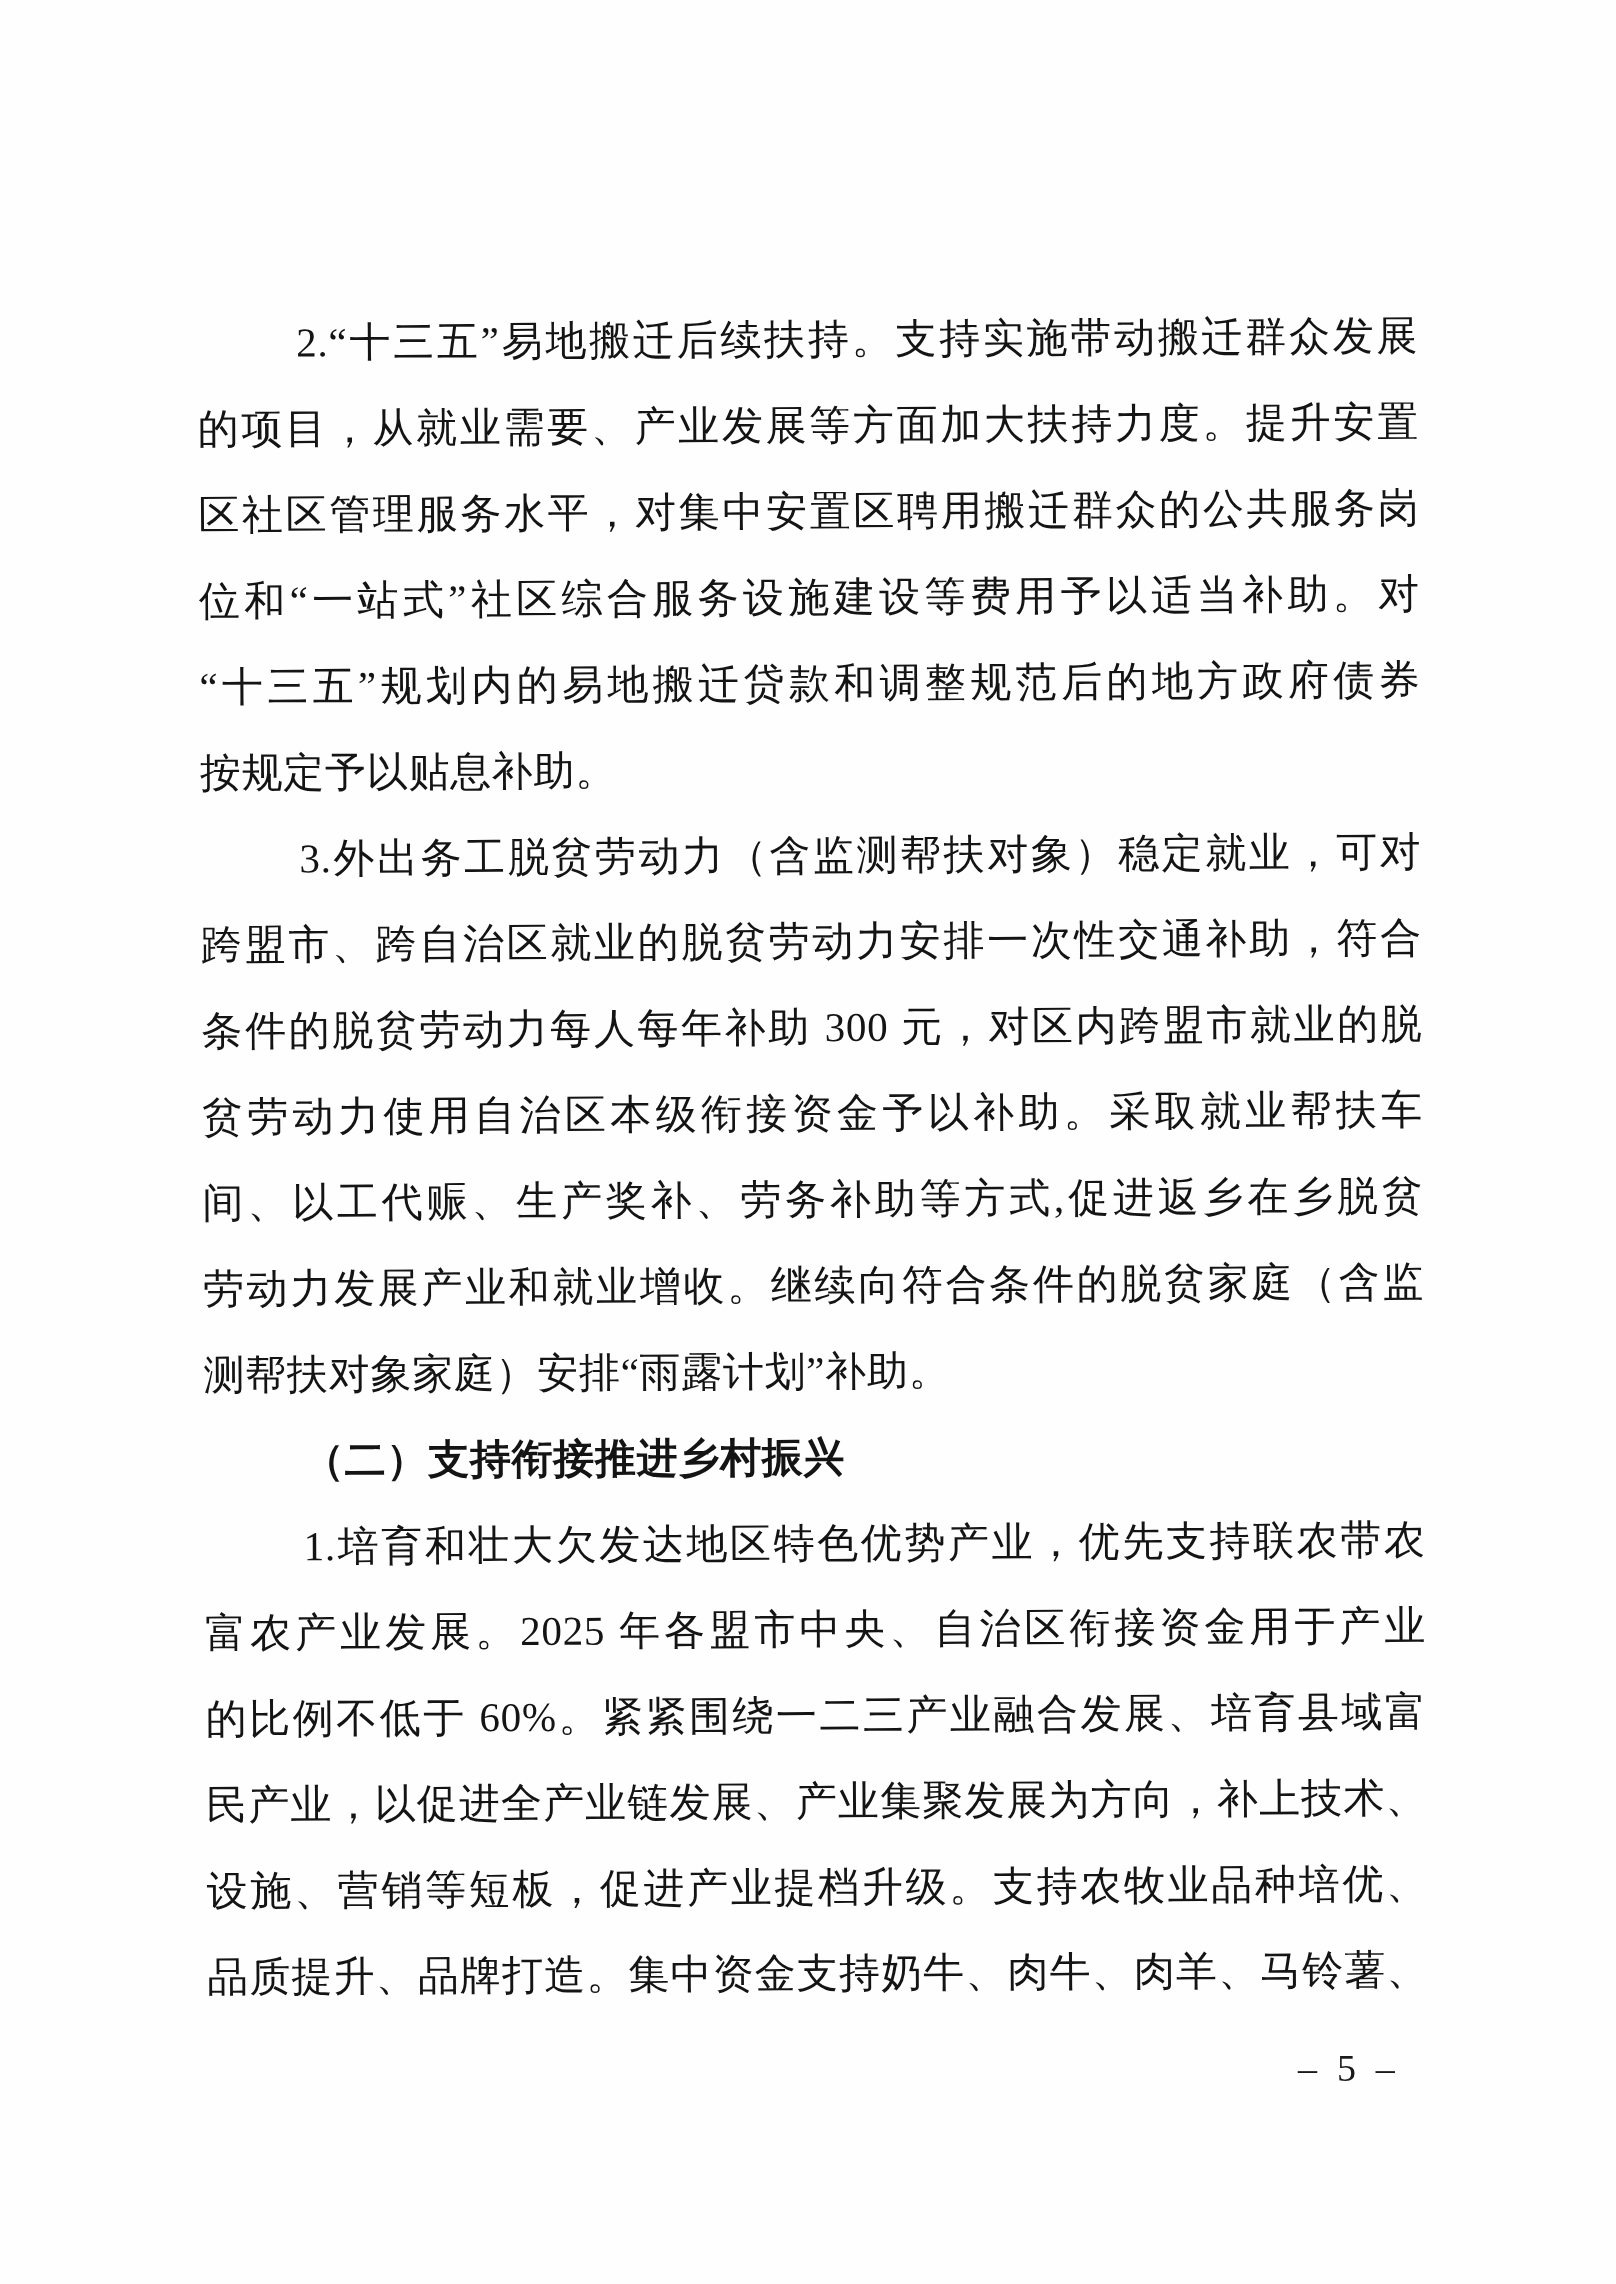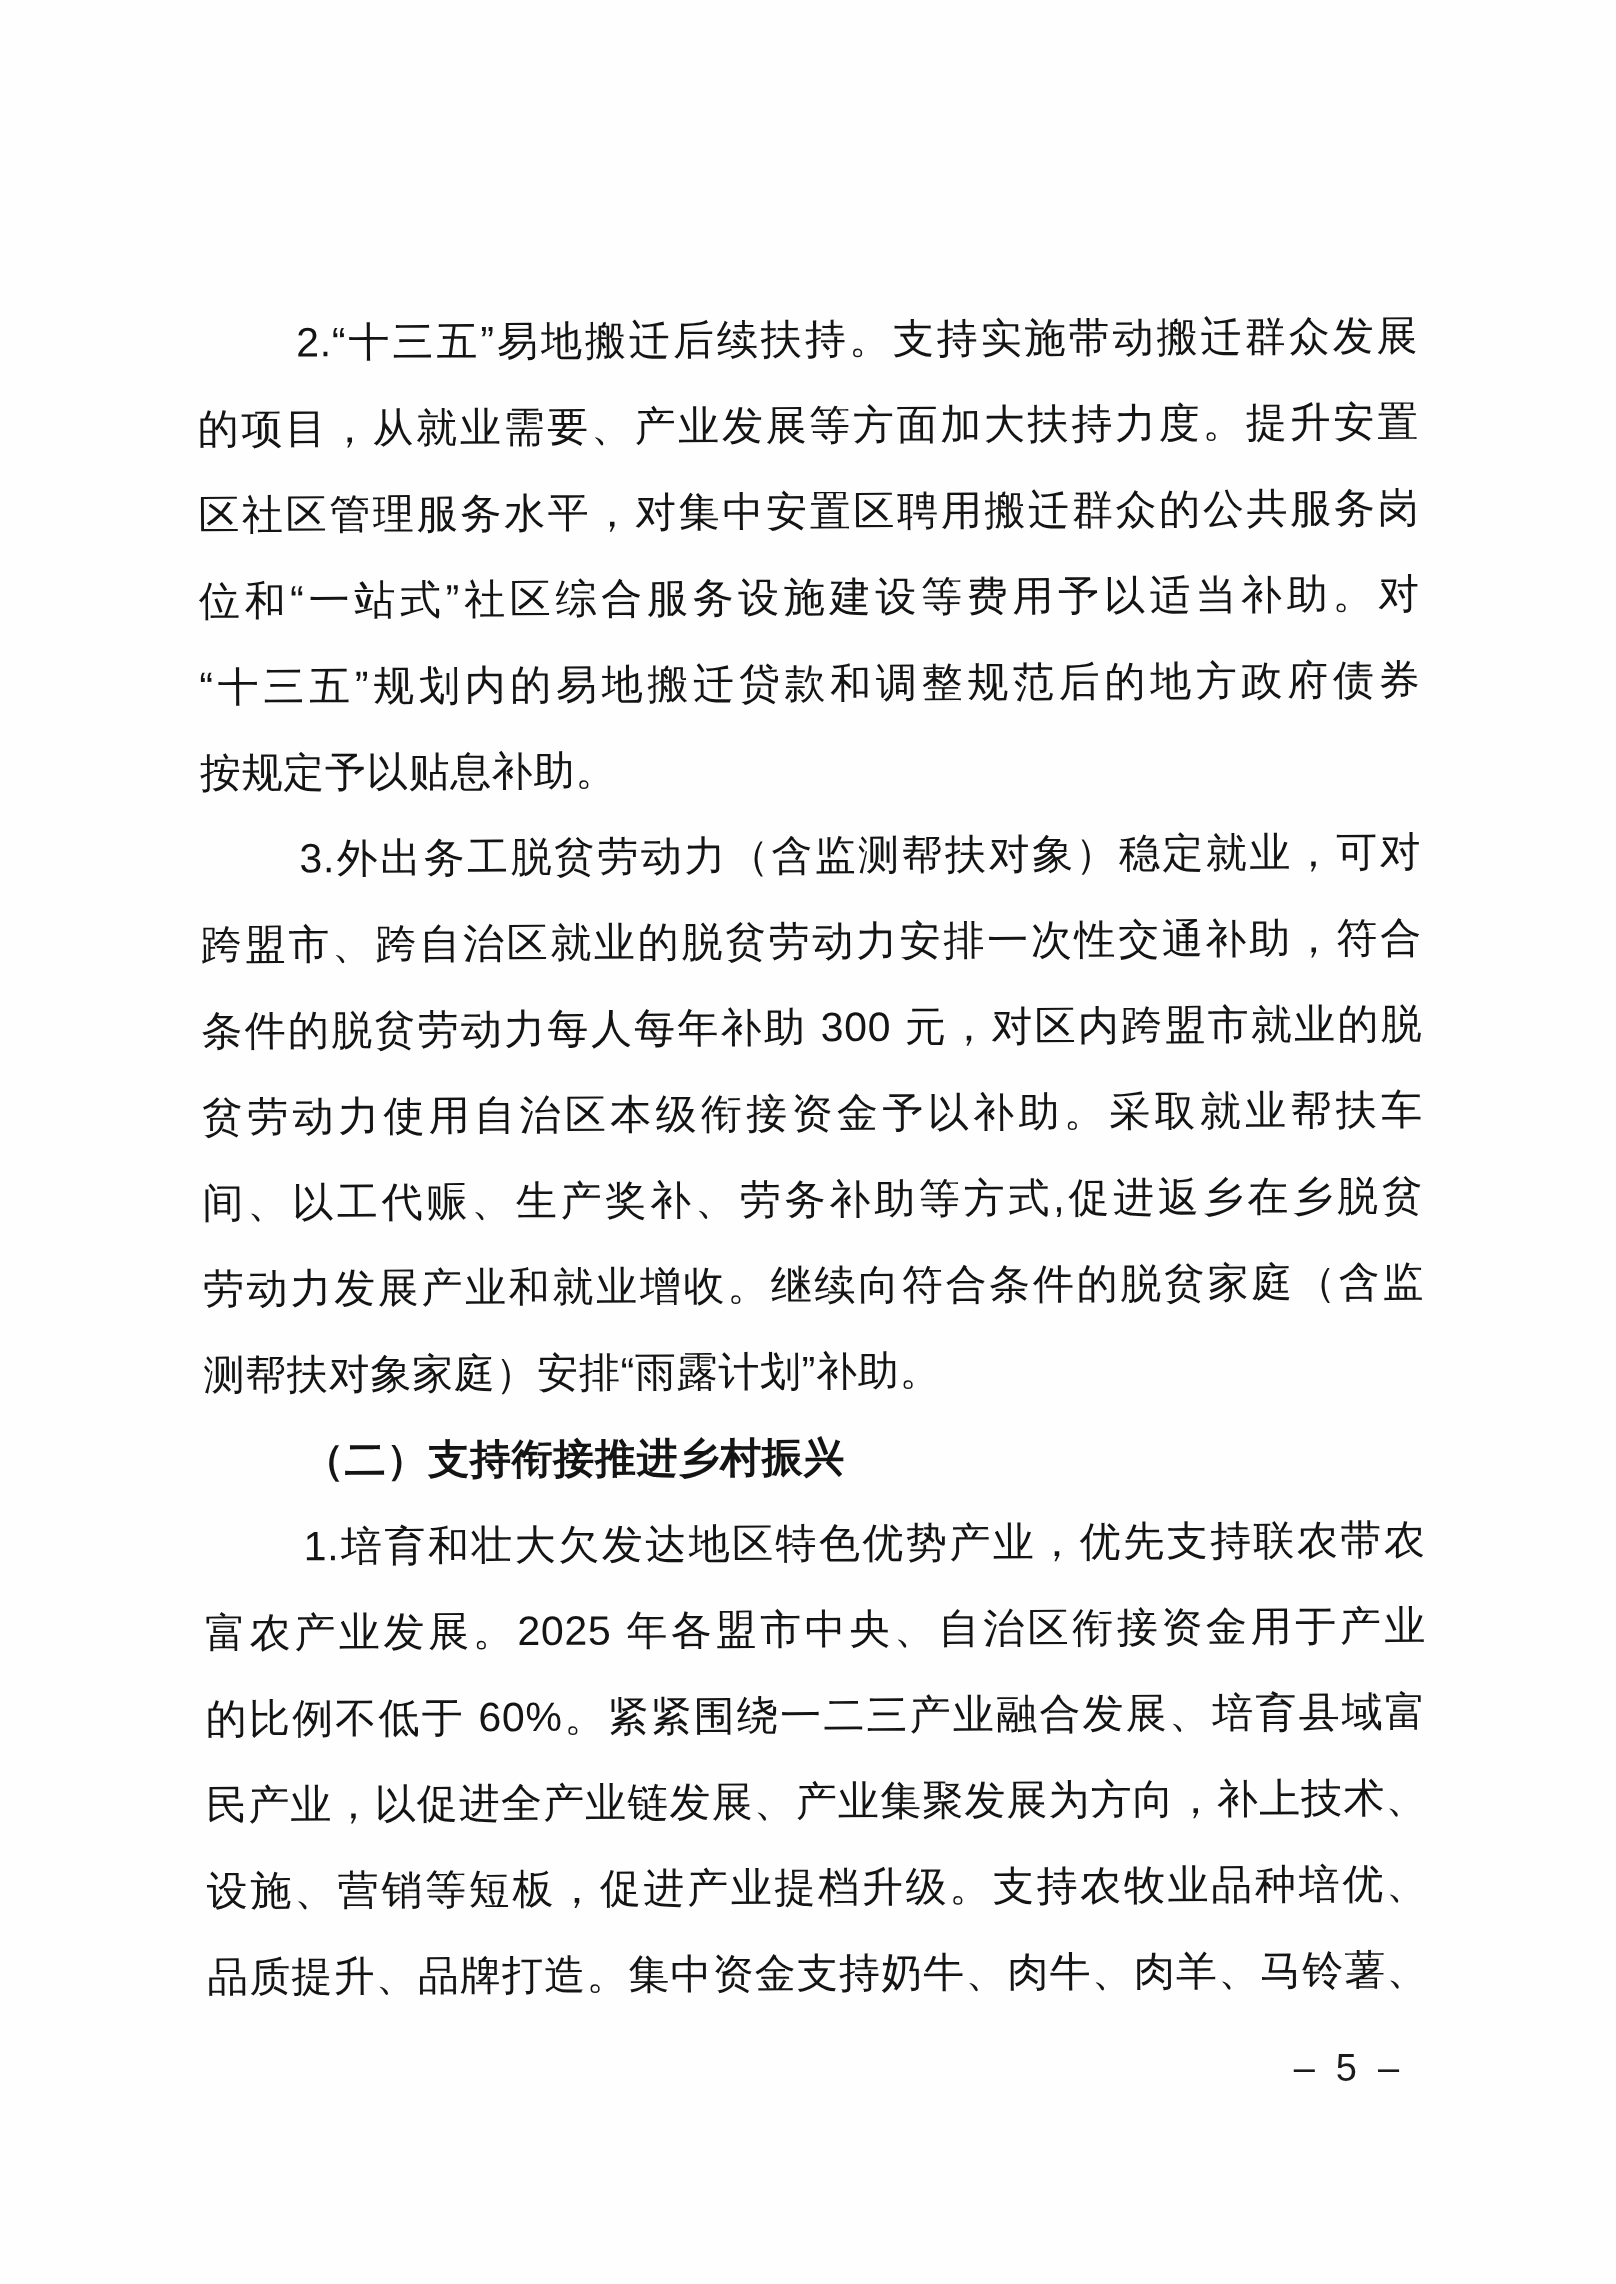--- a/index.html
+++ b/index.html
@@ -6,21 +6,21 @@
     margin: 0;
     padding: 0;
     background: #ffffff;
   }
   .page {
     position: relative;
     width: 1616px;
     height: 2284px;
     background: #fefefe;
     overflow: hidden;
-    font-family: Liberation Sans, sans-serif;
+    font-family: Liberation Serif, serif;
     color: #141414;
   }
   .content {
     position: absolute;
     left: 197px;
     top: 300px;
     width: 1221px;
     transform: rotate(-0.35deg);
     transform-origin: 0 0;
   }

